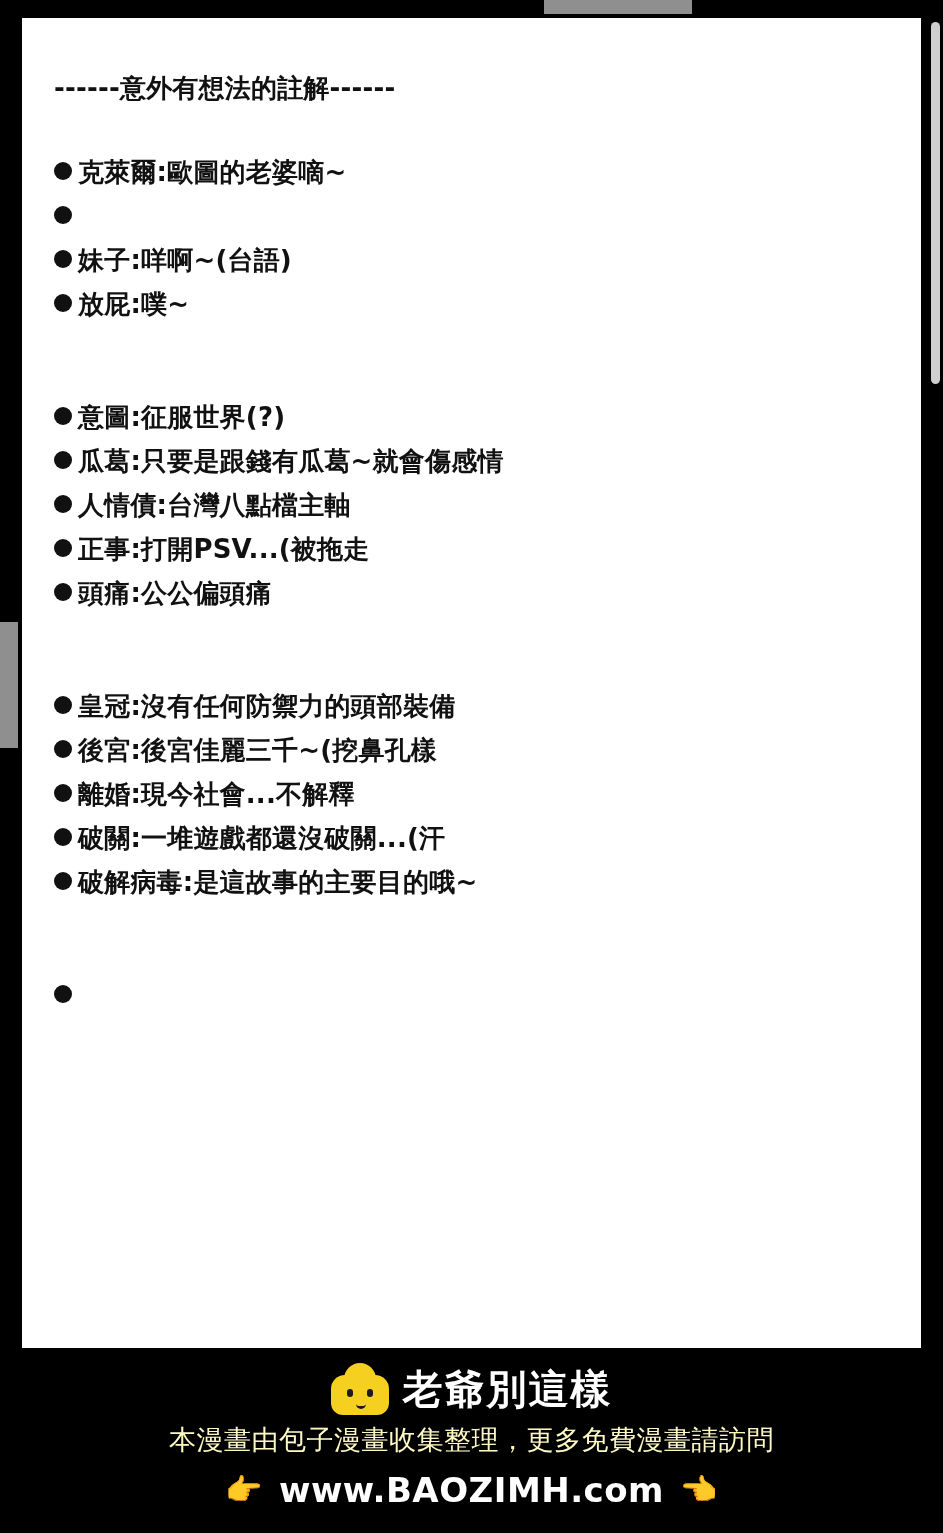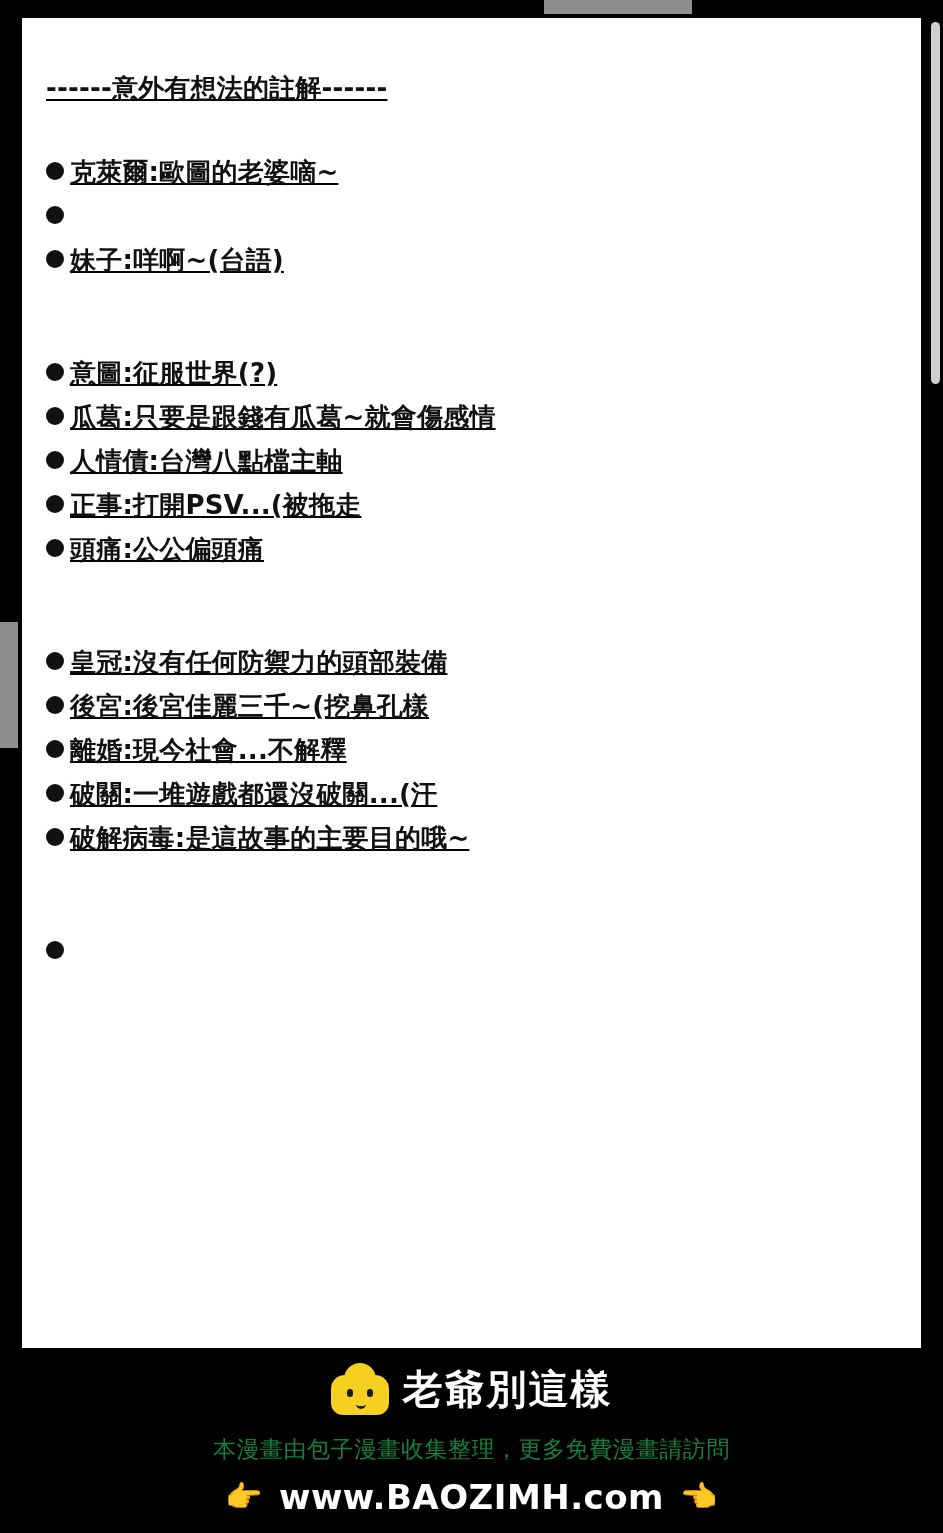--- a/index.html
+++ b/index.html
@@ -53,23 +53,22 @@
     position: absolute;
     top: 18px;
     left: 22px;
     width: 899px;
     height: 1330px;
     background: #ffffff;
   }
   .notes {
     position: absolute;
     top: 48px;
-    left: 24px;
+    left: 32px;
     right: 24px;
-    text-decoration: underline;
   }
   .note-line {
     font-size: 26px;
     line-height: 44px;
     color: #111111;
     font-weight: 700;
     letter-spacing: 0.2px;
     white-space: nowrap;
   }
   .note-line.title {
@@ -146,23 +145,23 @@
     border-bottom: 3px solid #1a1a1a;
     border-radius: 0 0 8px 8px;
   }
   .brand-name {
     color: #ffffff;
     font-size: 40px;
     font-weight: 700;
     letter-spacing: 2px;
   }
   .footer-note {
-    color: #15803d;
-    font-size: 23px;
-    margin-top: 12px;
+    color: #fef9c3;
+    font-size: 27px;
+    margin-top: 0;
     letter-spacing: 0.5px;
   }
   .footer-url-row {
     display: flex;
     align-items: center;
     justify-content: center;
     gap: 16px;
     margin-top: 12px;
   }
   .hand {
@@ -191,20 +190,23 @@
       <div class="note-line title">------意外有想法的註解------</div>
 
       <div class="note-line">
         <span class="bullet"></span><span>克萊爾:歐圖的老婆嘀~</span>
       </div>
       <div class="note-line">
         <span class="bullet"></span>
       </div>
       <div class="note-line">
         <span class="bullet"></span><span>妹子:咩啊~(台語)</span>
+      </div>
+      <div class="note-line">
+        <span class="bullet"></span><span>放屁:噗~</span>
       </div>
 
       <div class="note-line spacer-before">
         <span class="bullet"></span><span>意圖:征服世界(?)</span>
       </div>
       <div class="note-line">
         <span class="bullet"></span><span>瓜葛:只要是跟錢有瓜葛~就會傷感情</span>
       </div>
       <div class="note-line">
         <span class="bullet"></span><span>人情債:台灣八點檔主軸</span>

